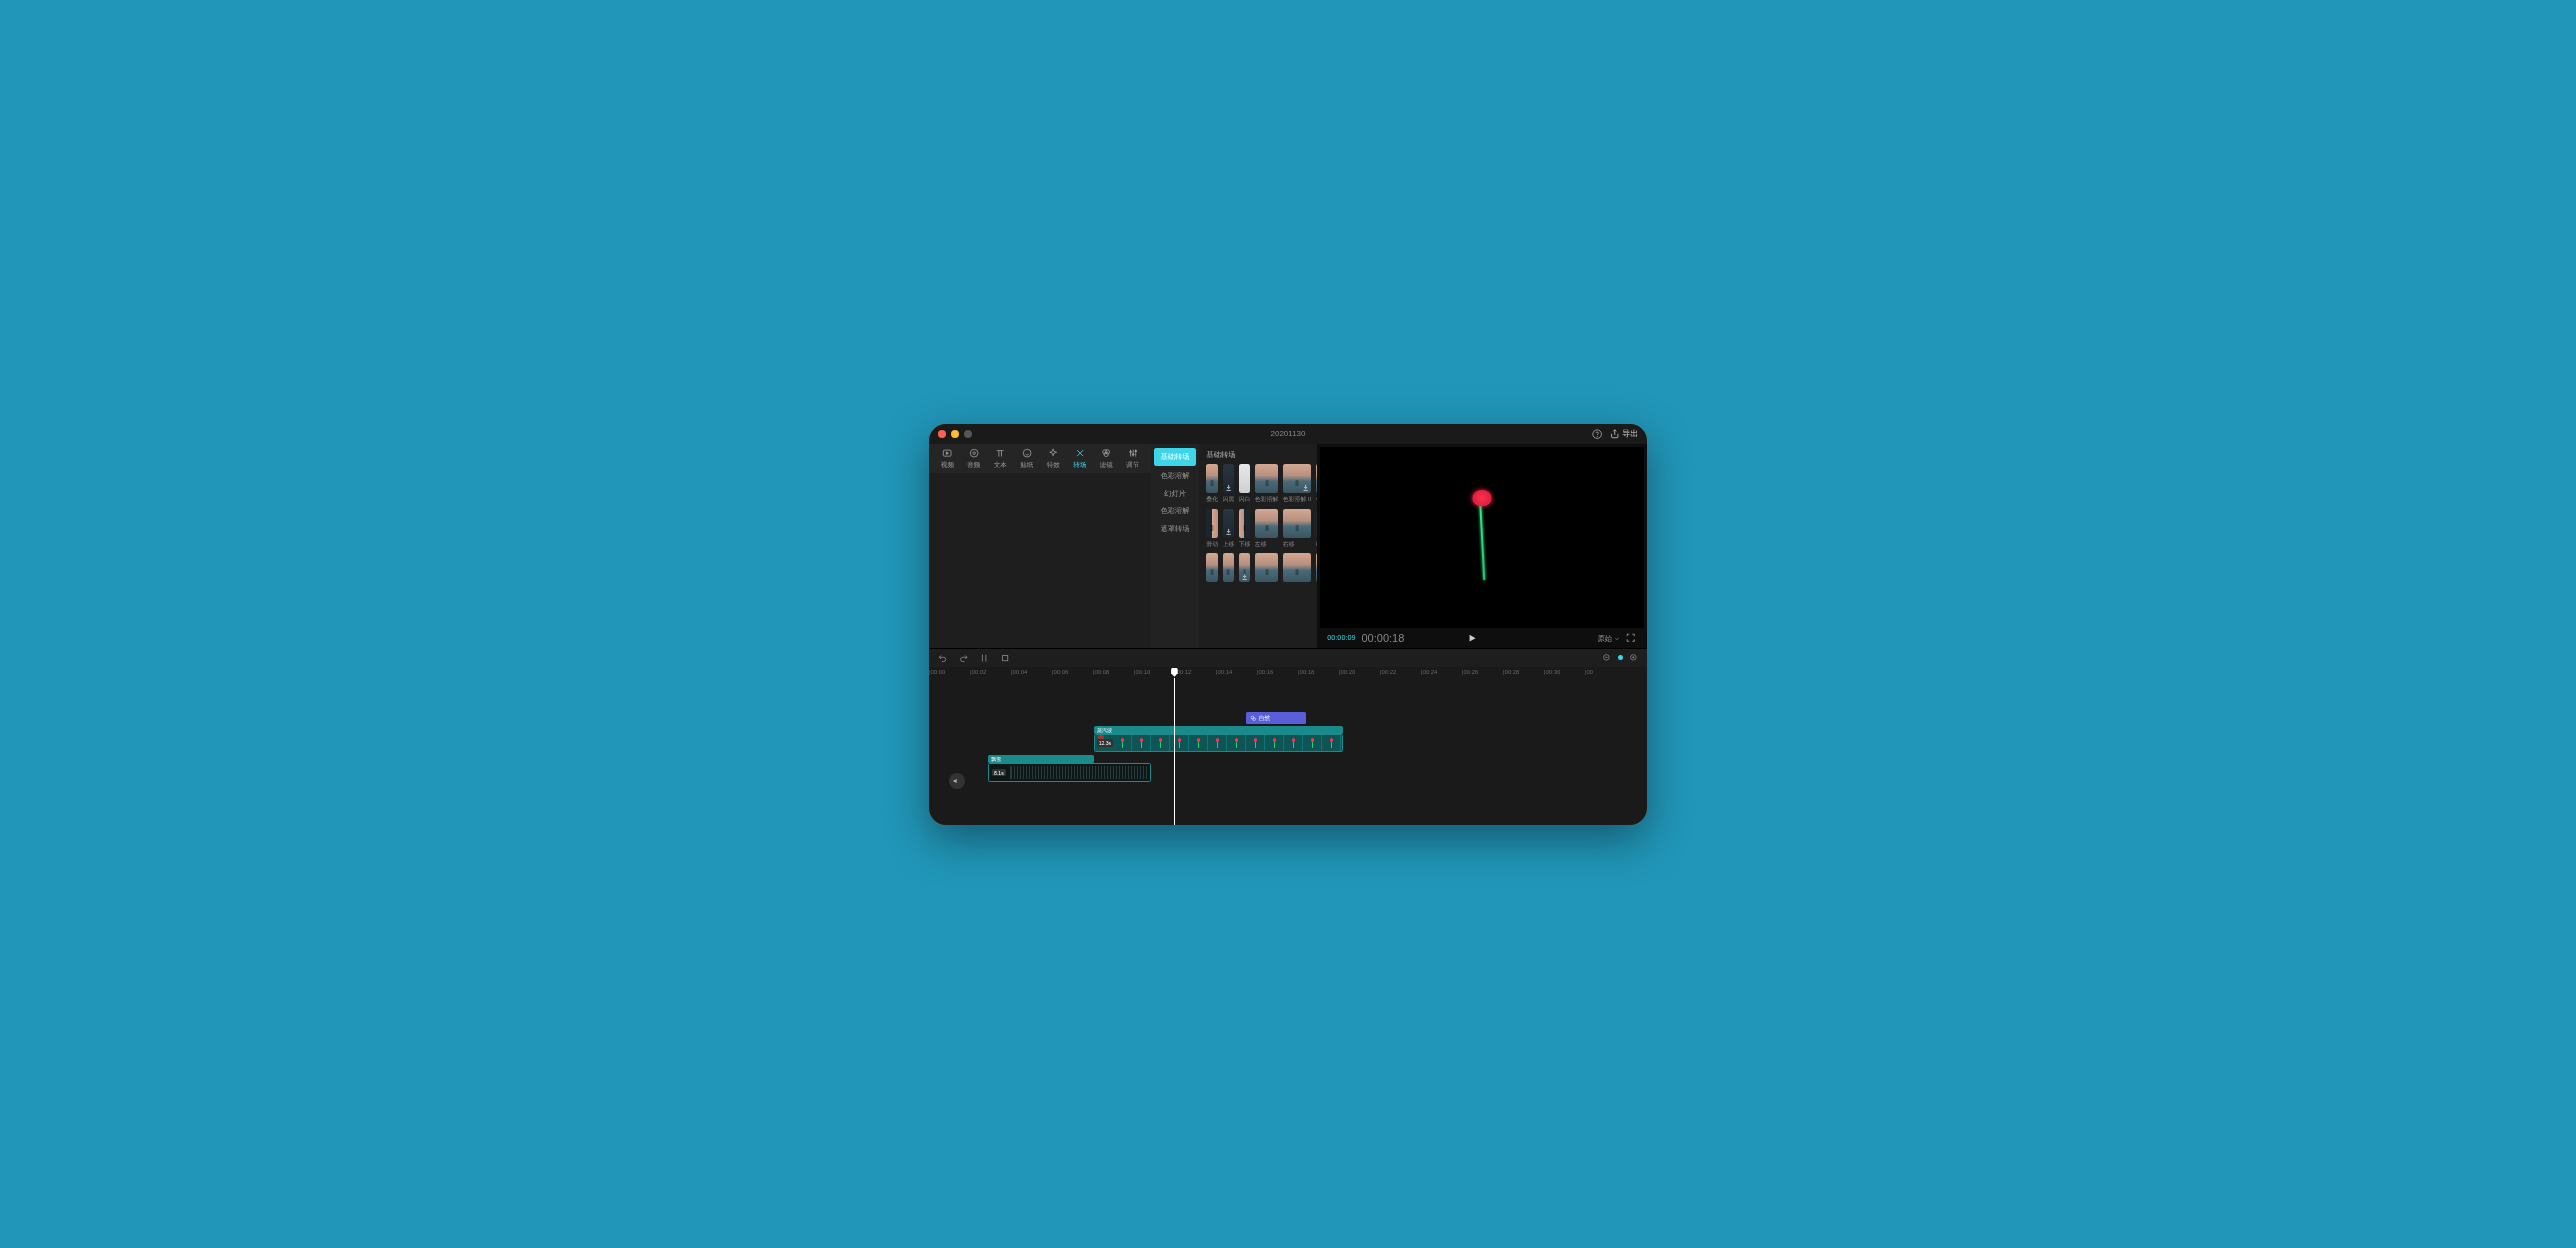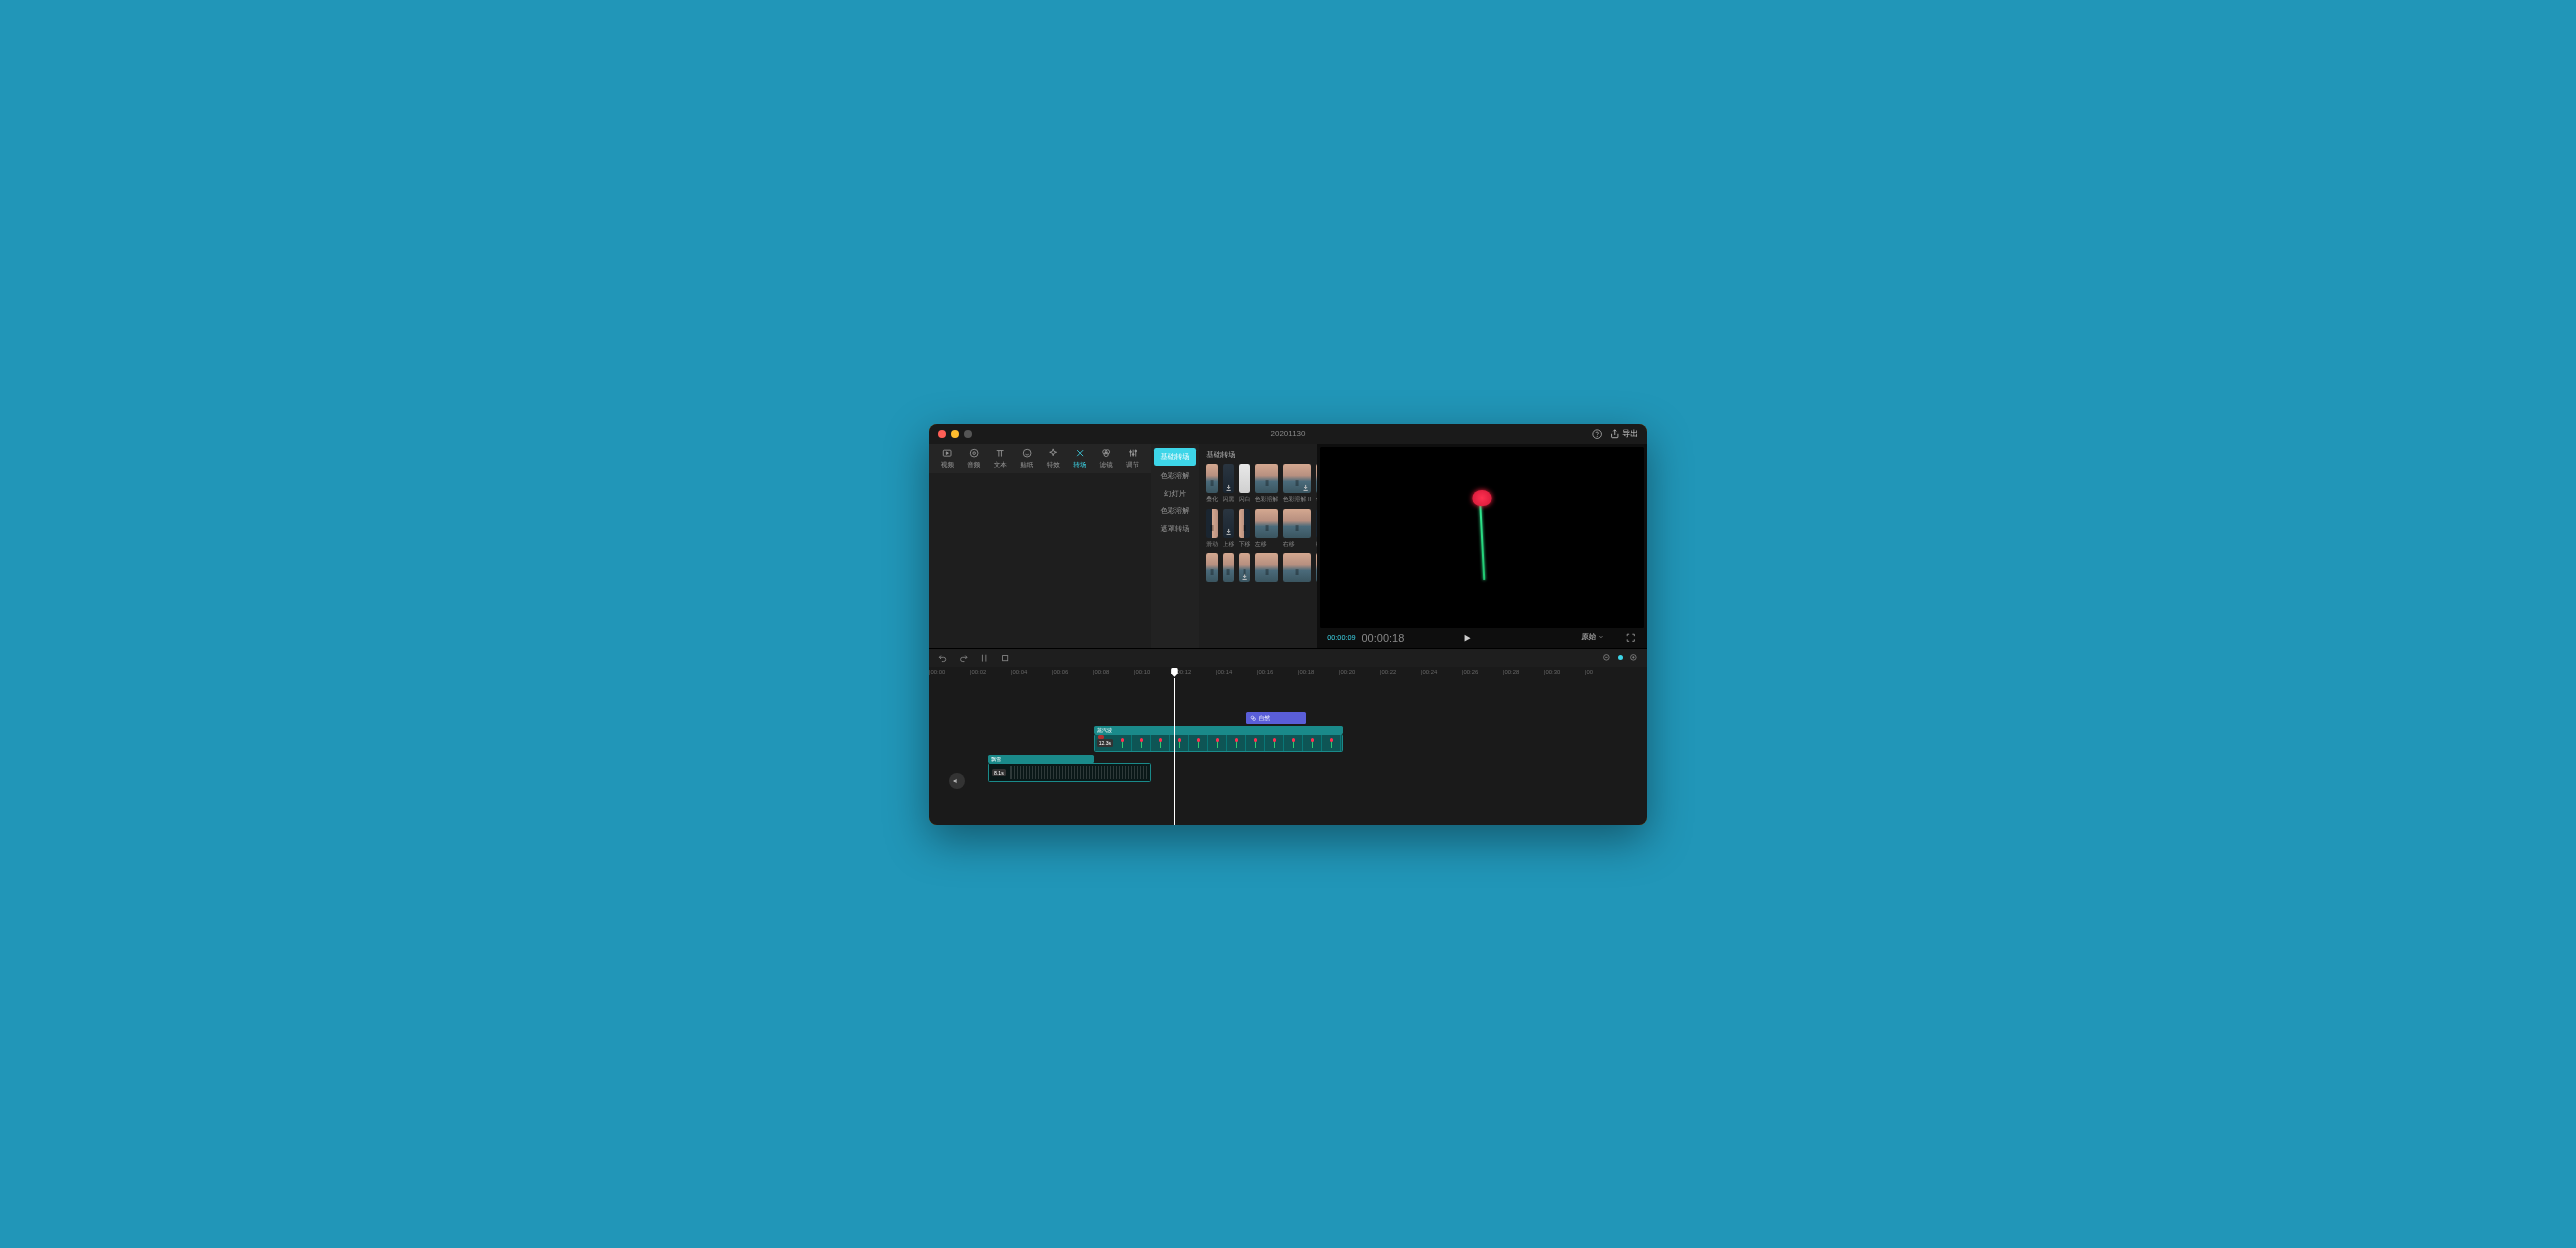--- a/index.html
+++ b/index.html
@@ -1,17 +1,17 @@
 <!DOCTYPE html>
 <html style="font-size:11.7px"><head>
 <meta charset="utf-8">
 <style>
 *{margin:0;padding:0;box-sizing:border-box;font-family:-apple-system,BlinkMacSystemFont,"Segoe UI",sans-serif;}
 body{background:#2196b8;display:flex;align-items:center;justify-content:center;min-height:100vh;padding:29px;}
-.window{width:718px;height:401px;background:#a16207;border-radius:8px;box-shadow:0 14.7px 44px rgba(0,0,0,.4);display:flex;flex-direction:column;overflow:hidden;}
+.window{width:718px;height:401px;background:#a16207;border-radius:17px;box-shadow:0 14.7px 44px rgba(0,0,0,.4);display:flex;flex-direction:column;overflow:hidden;}
 .titlebar{height:20.5px;display:flex;align-items:center;padding:0 8.8px;background:#1a1a1a;position:relative;}
 .traffic{display:flex;gap:5.1px;}
 .dot{width:8px;height:8px;border-radius:50%;}
 .dot.r{background:#ff5f57;}.dot.y{background:#febc2e;}.dot.g{background:#555;}
 .title{position:absolute;left:50%;transform:translateX(-50%);font-size:8px;color:#888;}
 .titlebar-right{margin-left:auto;display:flex;gap:7.3px;align-items:center;}
 .tbtn{width:11.7px;height:11.7px;display:flex;align-items:center;justify-content:center;color:#aaa;cursor:pointer;}
 .export-btn{display:flex;align-items:center;gap:2.9px;font-size:8px;color:#ccc;cursor:pointer;}
 .upper{display:flex;height:204px;}
 .left-panel{width:388px;background:#1e1e1e;display:flex;flex-direction:row;}
@@ -41,21 +41,21 @@
 .dl-icon{position:absolute;right:2.2px;bottom:2.2px;width:7.3px;height:7.3px;color:#ccc;}
 .preview{flex:1;background:#0e0e0e;display:flex;flex-direction:column;padding:2.9px 2.9px 0 2.9px;}
 .preview-video{flex:1;background:#000;display:flex;align-items:center;justify-content:center;position:relative;border-radius:1.5px;}
 .rose{position:relative;width:37px;height:95px;}
 .rose-head{position:absolute;left:50%;top:0;transform:translateX(-50%);width:19px;height:16px;background:radial-gradient(circle,#ff3050 0%,#d01838 100%);border-radius:50% 50% 45% 45%;filter:drop-shadow(0 0 2.9px #ff2040);}
 .rose-stem{position:absolute;left:50%;top:13px;transform:translateX(-50%) rotate(-3deg);width:1.5px;height:77px;background:linear-gradient(180deg,#30e890,#20c870);filter:drop-shadow(0 0 1.5px #30e890);}
 .preview-controls{height:20.5px;display:flex;align-items:center;padding:0 7.3px;gap:5.9px;}
 .time-current{font-size:7.3px;color:#3dd5e8;}
 .time-total{font-size:11px;color:#888;}
 .play-btn{margin:0 auto;color:#ccc;cursor:pointer;}
-.pc-right{display:flex;gap:21px;align-items:flex-start;margin-left:auto;font-weight:bold;}
+.pc-right{display:flex;gap:5px;align-items:flex-end;margin-left:auto;}
 .ratio-label{font-size:7.3px;color:#999;cursor:pointer;display:flex;align-items:center;gap:2.2px;}
 .timeline-area{flex:1;background:#1a1a1a;display:flex;flex-direction:column;border-top:0.7px solid #000;}
 .tl-toolbar{height:17.6px;display:flex;align-items:center;padding:0 8.8px;gap:10.3px;background:#1e1e1e;}
 .tl-btn{color:#888;cursor:pointer;display:flex;}
 .tl-zoom{margin-left:auto;display:flex;gap:5.9px;align-items:center;}
 .zoom-dot{width:5.1px;height:5.1px;border-radius:50%;background:#3dd5e8;}
 .ruler{height:11.7px;display:flex;position:relative;background:#1a1a1a;padding-left:56px;font-size:5.9px;color:#666;}
 .ruler-tick{position:absolute;top:2.2px;}
 .tracks{flex:1;position:relative;padding-left:56px;}
 .track-controls{position:absolute;left:0;top:0;width:56px;height:100%;display:flex;align-items:center;justify-content:center;}

